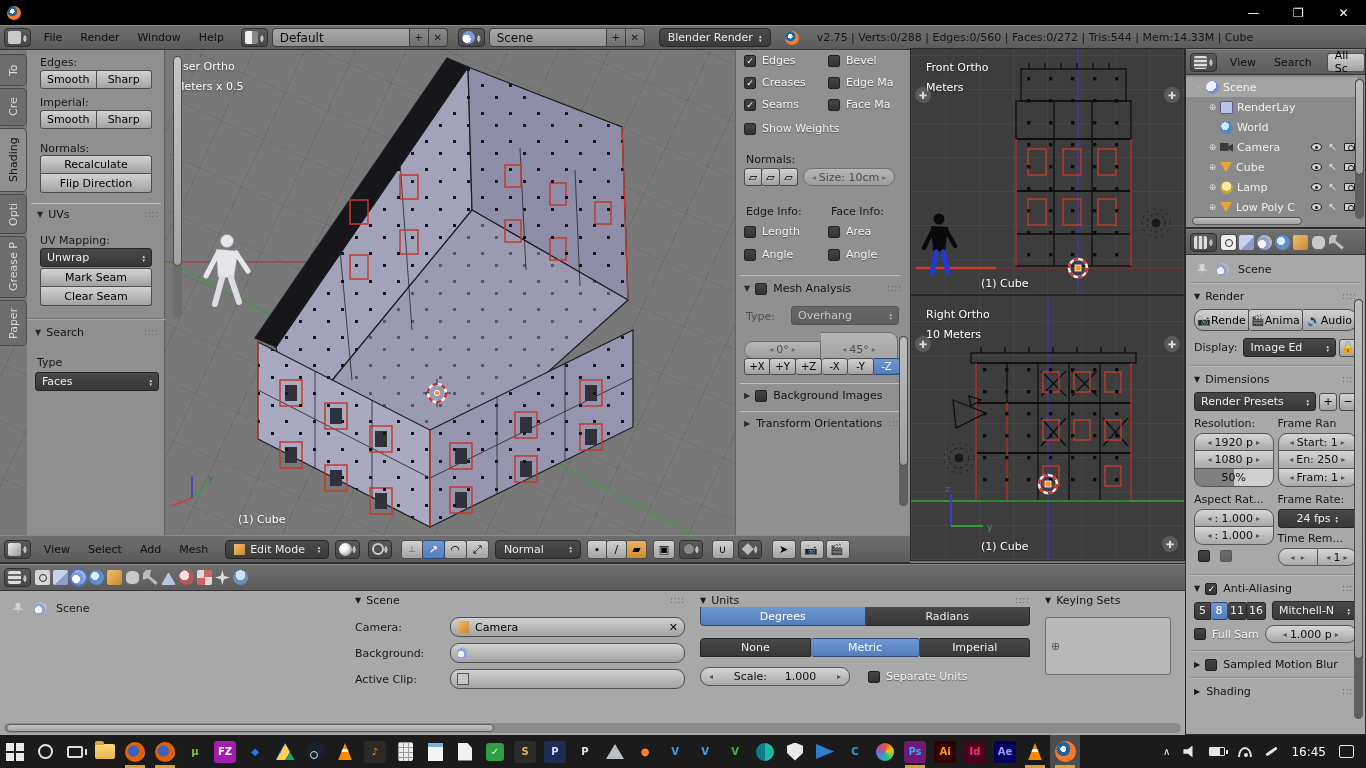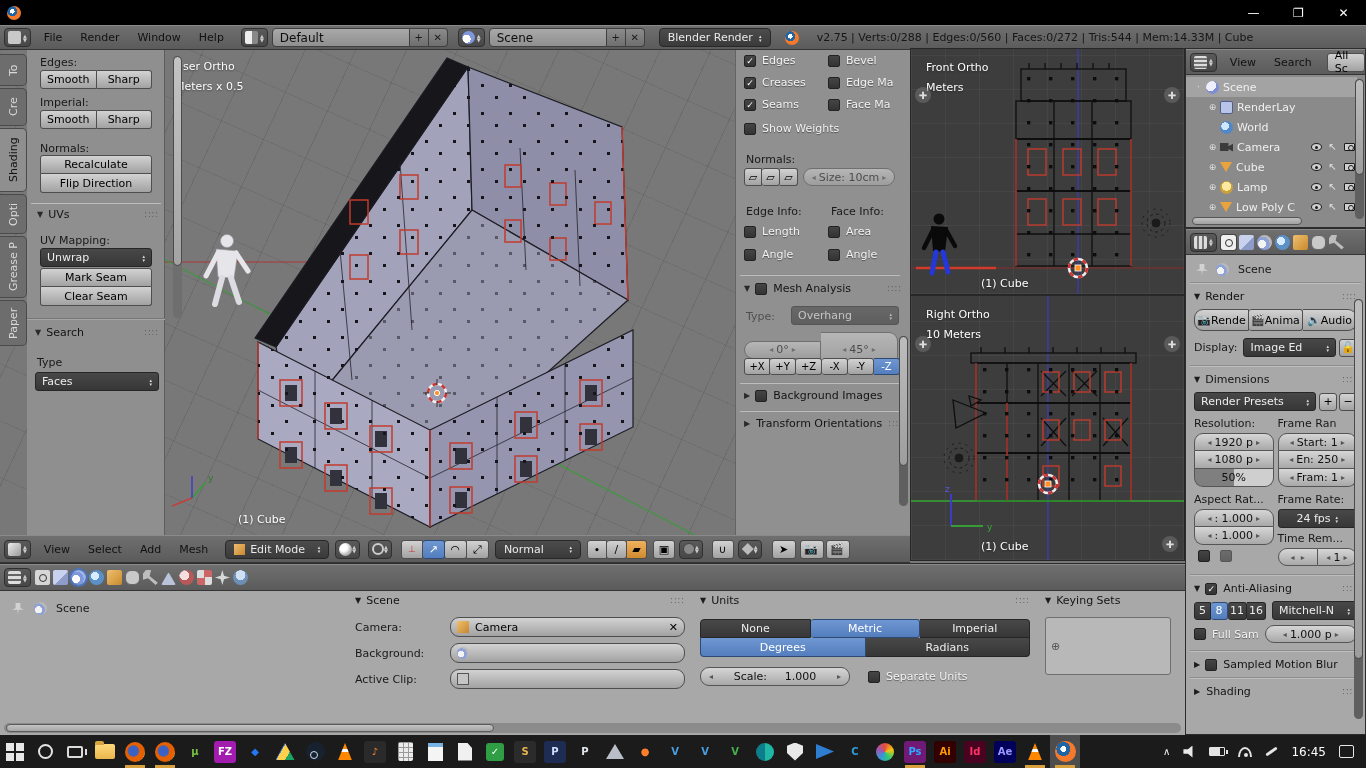--- a/index.html
+++ b/index.html
@@ -956,28 +956,28 @@
         </div>
       </div>
     </div>
 
     <div class="abs" style="left:700px;top:30px;width:330px">
       <div style="display:flex;align-items:center">
         <span style="font-size:8px">▼</span>
           <span class="phead" style="margin-left:5px">Units</span>
         <span class="grip" style="margin-left:auto">::::</span>
       </div>
+      <div style="display:flex">
+        <div class="btn-blue" style="flex:1;height:19px;border-top:none;border-radius:0 0 0 4px">Degrees</div>
+        <div class="btn-dark" style="flex:1;height:19px;border-top:none;border-left:none;border-radius:0 0 4px 0">Radians</div>
+      </div>
       <div style="display:flex;margin-top:12px">
         <div class="btn-dark" style="flex:1;height:19px;border-radius:4px 0 0 0">None</div>
         <div class="btn-blue" style="flex:1;height:19px;border-left:none">Metric</div>
         <div class="btn-dark" style="flex:1;height:19px;border-left:none;border-radius:0 4px 0 0">Imperial</div>
-      </div>
-      <div style="display:flex">
-        <div class="btn-blue" style="flex:1;height:19px;border-top:none;border-radius:0 0 0 4px">Degrees</div>
-        <div class="btn-dark" style="flex:1;height:19px;border-top:none;border-left:none;border-radius:0 0 4px 0">Radians</div>
       </div>
       <div style="display:flex;align-items:center;margin-top:10px">
         <div class="numf arrL arrR" style="width:150px;height:19px;justify-content:space-between;padding:0 8px">
           <span>Scale:</span>
             <span>1.000</span>
         </div>
         <span class="chk" style="margin-left:18px"></span>
         <span class="chklabel">Separate Units</span>
       </div>
     </div>

